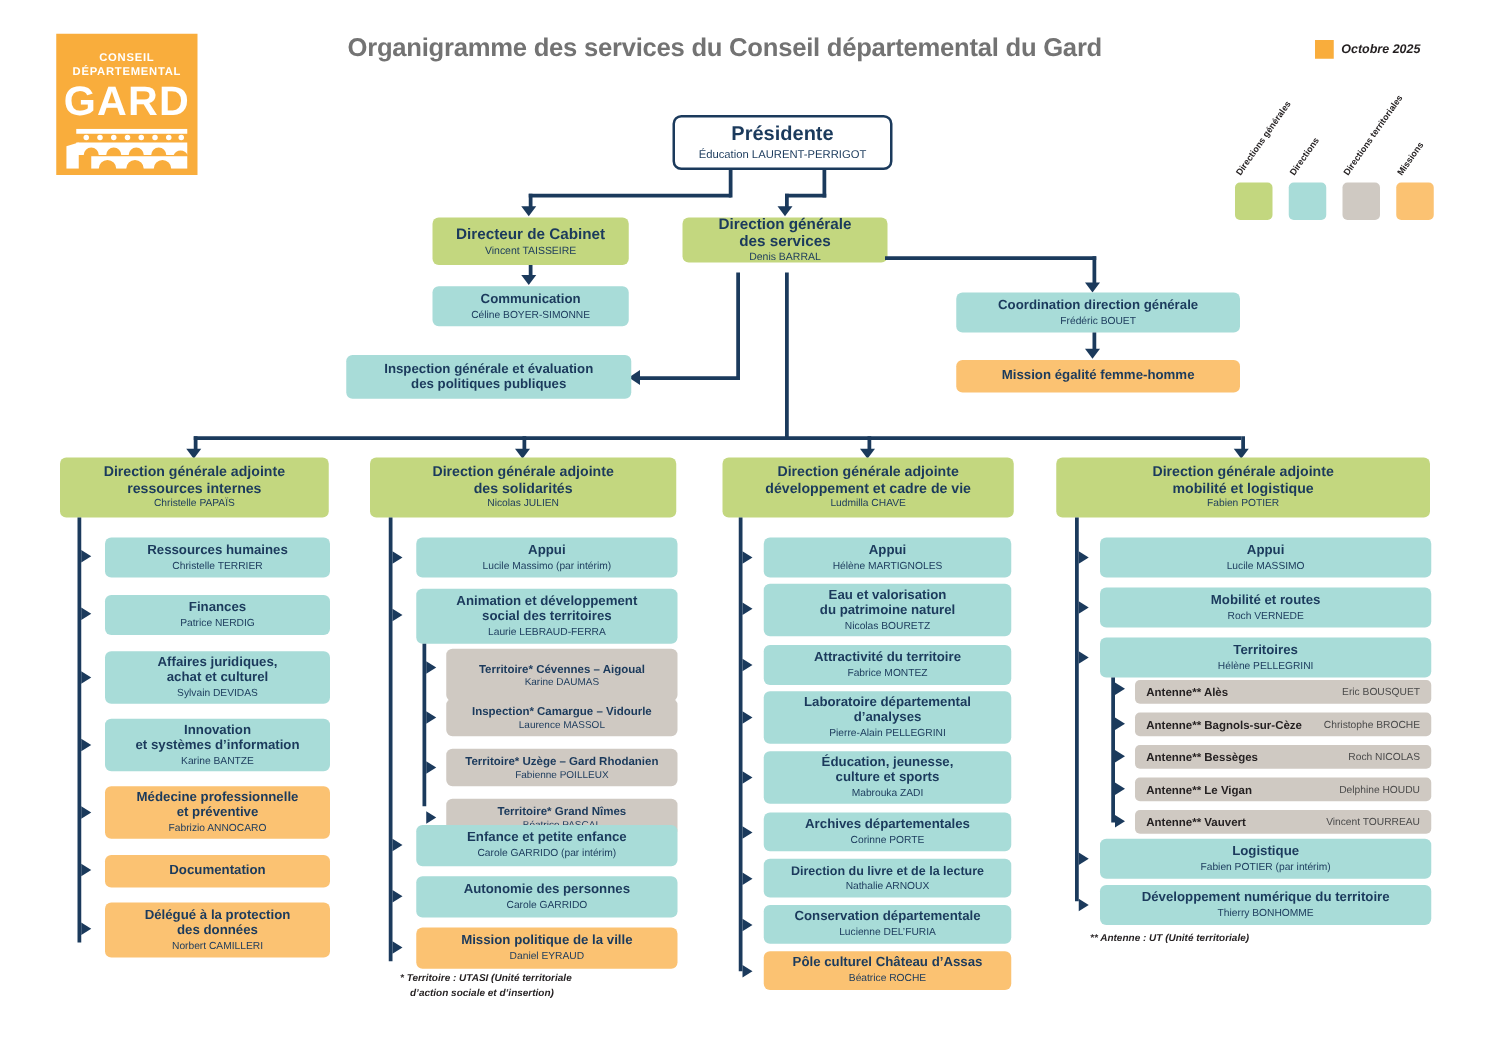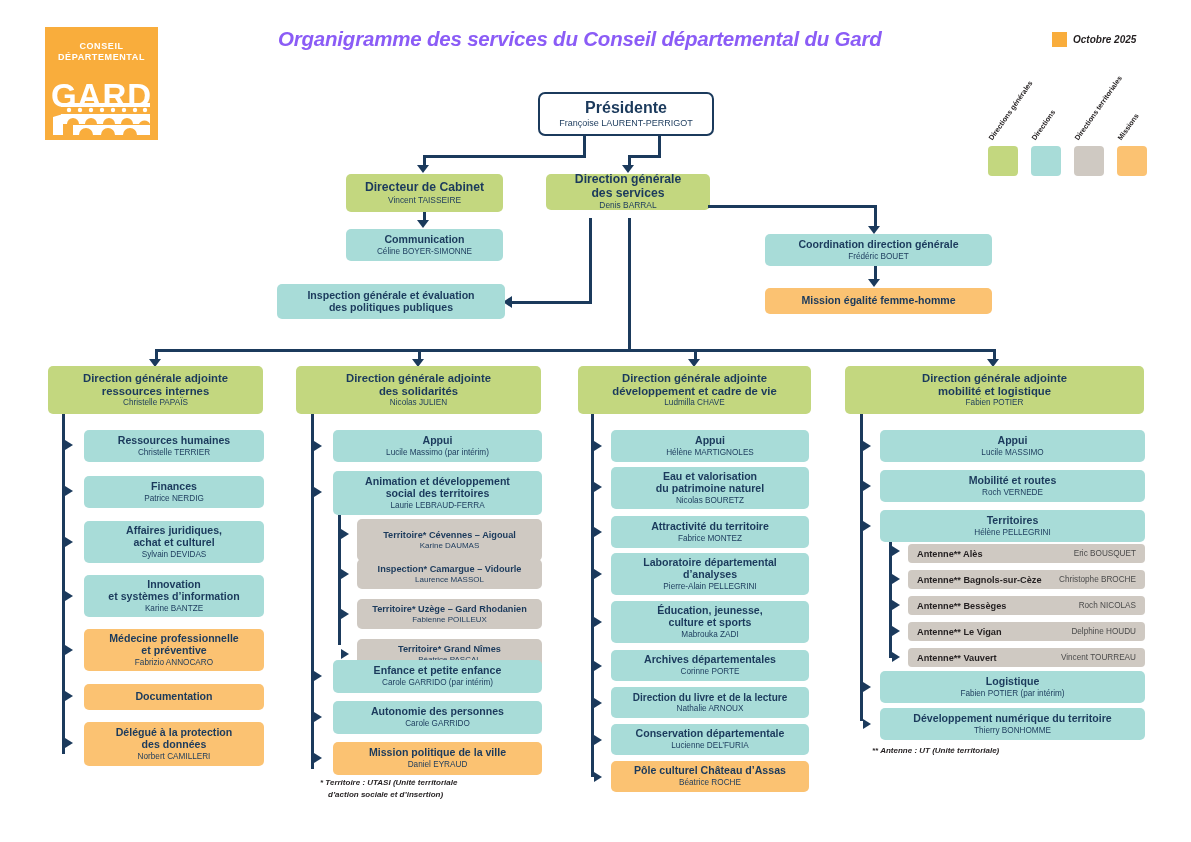--- a/index.html
+++ b/index.html
@@ -19,30 +19,29 @@
     position:absolute; left:45px; top:27px; width:113px; height:113px;
     background:#f9ad3c;
   }
   .logo-top { text-align:center; padding-top:14px; }
   .logo-l1, .logo-l2 {
     color:#ffffff; font-weight:bold; letter-spacing:.6px;
     font-size:9px; line-height:11px;
   }
   .logo-gard {
     color:#ffffff; font-size:33px; font-weight:bold; text-align:center;
-    letter-spacing:1px; line-height:34px; margin-top:16px;
+    letter-spacing:1px; line-height:34px; margin-top:1px;
   }
   .aqueduct { position:absolute; left:8px; top:76px; width:97px; height:32px; }
 
   
   .title {
     position:absolute; left:278px; top:27px; width:700px;
-    font-size:20.5px; font-weight:bold; color:#8b5cf6;
+    font-size:20.5px; font-weight:bold; color:#737373;
     letter-spacing:-0.2px;
-    font-style:italic;
   }
   .date-chip {
     position:absolute; left:1052px; top:32px;
     display:flex; align-items:center; gap:6px;
   }
   .date-swatch { width:15px; height:15px; background:#f9ad3c; }
   .date-text { font-size:10px; font-weight:bold; color:#231f20; font-style:italic; }
 
   
   .legend { position:absolute; left:970px; top:96px; width:200px; height:80px; }
@@ -156,21 +155,21 @@
       <div class="legend-swatch" style="background:#cfc9c2;"></div>
     </div>
     <div class="legend-item" style="left:147px;">
       <div class="legend-label">Missions</div>
       <div class="legend-swatch" style="background:#fbc272;"></div>
     </div>
   </div>
 
   <div class="president">
     <div class="t">Présidente</div>
-    <div class="s">Françoise LAURENT-PERRIGOT</div>
+    <div class="s">Éducation LAURENT-PERRIGOT</div>
   </div>
 
   <div class="ln vline" style="left:583px; top:136px; height:22px;"></div>
   <div class="ln hline" style="left:423px; top:155px; width:162px;"></div>
   <div class="ln vline" style="left:423px; top:155px; height:11px;"></div>
   <div class="arw-d" style="left:417px; top:165px;"></div>
 
   <div class="ln vline" style="left:658px; top:136px; height:22px;"></div>
   <div class="ln hline" style="left:628px; top:155px; width:33px;"></div>
   <div class="ln vline" style="left:628px; top:155px; height:11px;"></div>

